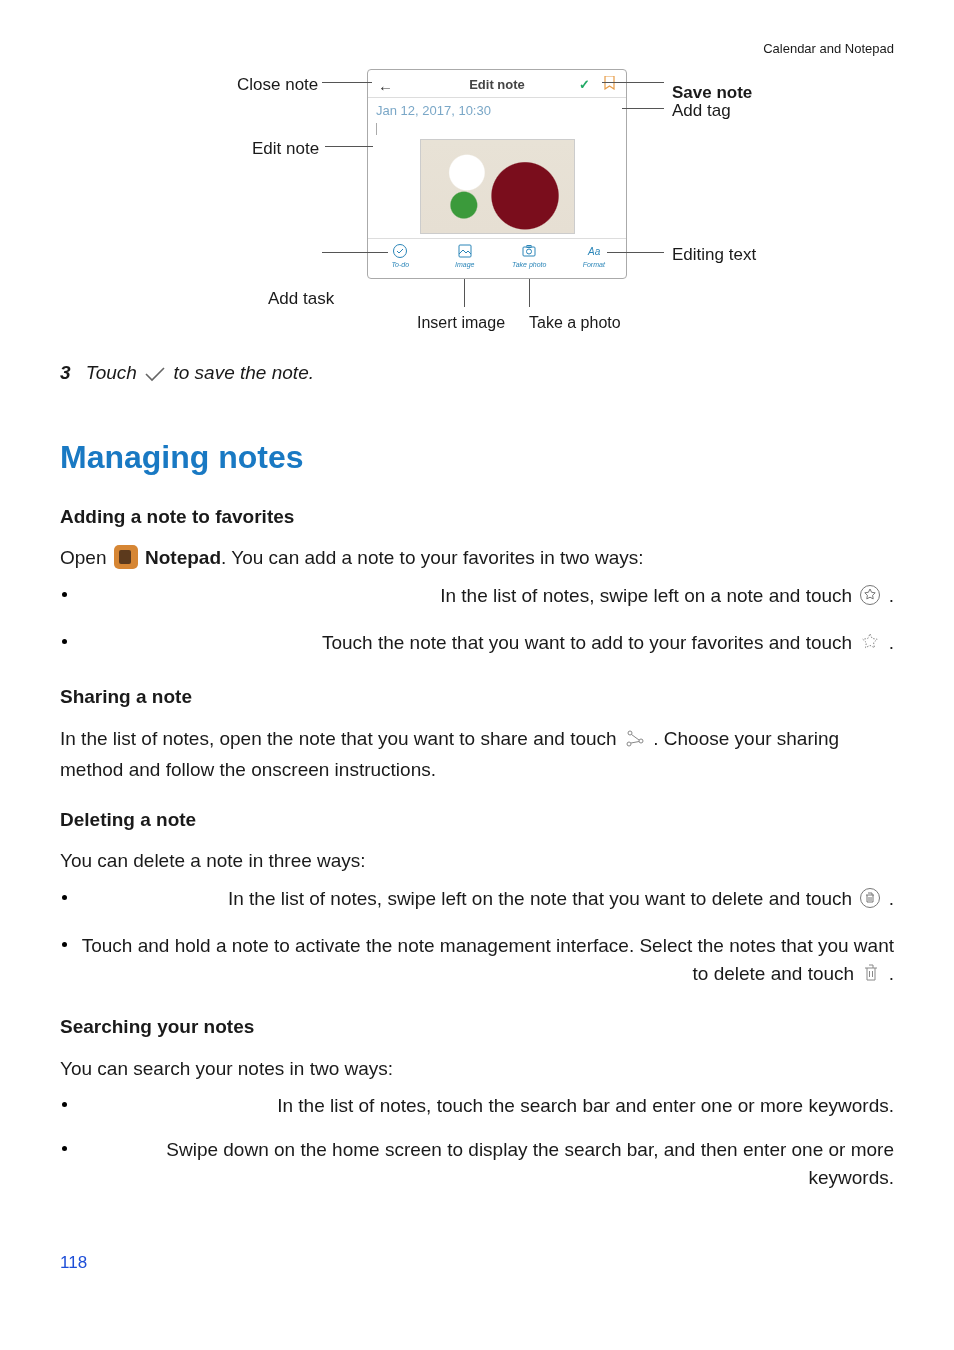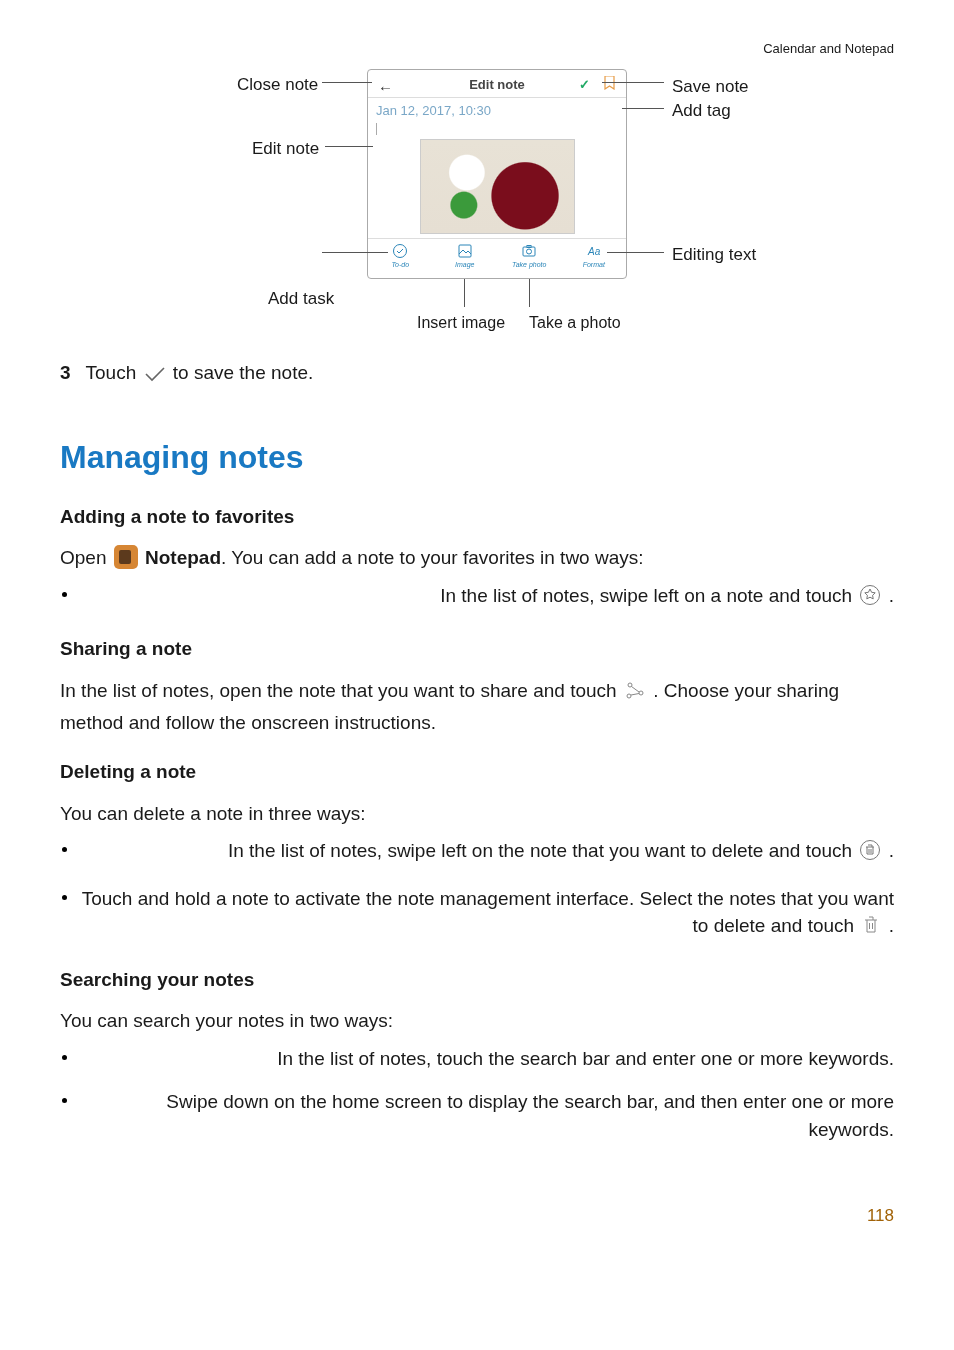--- a/index.html
+++ b/index.html
@@ -88,21 +88,21 @@
     padding-top: 4px;
   }
   .tb-item svg { display:block; margin:0 auto 1px auto; }
   .diag-bottom-label {
     position: absolute;
     font-size: 16px;
     color: #1a1a1a;
     white-space: nowrap;
   }
   
-  .step-row { margin: 8px 0 16px 0; }
+  .step-row { margin: 8px 0 16px 0; font-style: italic; }
   .step-num { font-weight: bold; margin-right: 10px; }
   .check-icon { display:inline-block; vertical-align:-3px; }
   h1.section-title {
     color: #1979c3;
     font-size: 32px;
     font-weight: 700;
     margin: 44px 0 22px 0;
   }
   .sub-title {
     font-weight: 700;
@@ -132,23 +132,22 @@
     content: "";
     position: absolute;
     left: 0; top: 10px;
     width: 5px; height: 5px;
     background: #000;
     border-radius: 50%;
   }
   .inline-icon { display:inline-block; vertical-align:-4px; margin: 0 2px; }
   .gt { margin: 0 4px; }
   .page-num {
-    text-align: right;
     font-size: 17px;
-    color: #a16207;
+    color: #1d4ed8;
     margin-top: 60px;
   }
 </style>
 </head>
 <body>
 
 <div class="header-right">Calendar and Notepad</div>
 
 <div class="diagram">
 
@@ -200,21 +199,21 @@
 
   <div class="diag-label" style="left:110px; top:4px;">Close note</div>
   <div class="diag-line" style="left:195px; top:13px; width:50px; height:1px;"></div>
 
   <div class="diag-label" style="left:125px; top:68px;">Edit note</div>
   <div class="diag-line" style="left:198px; top:77px; width:48px; height:1px;"></div>
 
   <div class="diag-label" style="left:141px; top:174px;margin-top:44px;">Add task</div>
   <div class="diag-line" style="left:195px; top:183px; width:66px; height:1px;"></div>
 
-  <div class="diag-label" style="left:545px; top:6px;">Save note</div>
+  <div class="diag-label" style="left:545px; top:12px;font-weight:bold;">Save note</div>
   <div class="diag-line" style="left:475px; top:13px; width:62px; height:1px;"></div>
 
   <div class="diag-label" style="left:545px; top:30px;">Add tag</div>
   <div class="diag-line" style="left:495px; top:39px; width:42px; height:1px;"></div>
 
   <div class="diag-label" style="left:545px; top:174px;">Editing text</div>
   <div class="diag-line" style="left:480px; top:183px; width:57px; height:1px;"></div>
 
   <div class="diag-line" style="left:337px; top:210px; width:1px; height:28px;"></div>
   <div class="diag-line" style="left:402px; top:210px; width:1px; height:28px;"></div>
@@ -242,20 +241,29 @@
   <span class="app-icon"></span>
   <strong>Notepad</strong><span>. You can add a note to your favorites in two ways:</span>
 </p>
 <ul>
   <li>
     <span>In the list of notes, swipe left on a note and touch </span>
     <span class="inline-icon">
       <svg width="22" height="22" viewBox="0 0 22 22">
           <circle cx="11" cy="11" r="9.5" fill="none" stroke="#777" stroke-width="1"></circle>
           <path d="M11 5l1.6 3.3 3.6.5-2.6 2.5.6 3.6L11 13.2 7.8 14.9l.6-3.6-2.6-2.5 3.6-.5z" fill="none" stroke="#777" stroke-width="1"></path>
+        </svg>
+    </span>
+    <span>.</span>
+  </li>
+  <li>
+    <span>Touch the note that you want to add to your favorites and touch </span>
+    <span class="inline-icon">
+      <svg width="22" height="22" viewBox="0 0 22 22">
+          <path d="M11 3l2.2 4.5 5 .7-3.6 3.5.9 5L11 14.4 6.5 16.7l.9-5L3.8 8.2l5-.7z" fill="none" stroke="#888" stroke-width="1" stroke-dasharray="1.5,1.5"></path>
         </svg>
     </span>
     <span>.</span>
   </li>
 </ul>
 
 <div class="sub-title">Sharing a note</div>
 <p>
   <span>In the list of notes, open the note that you want to share and touch </span>
   <span class="inline-icon">

